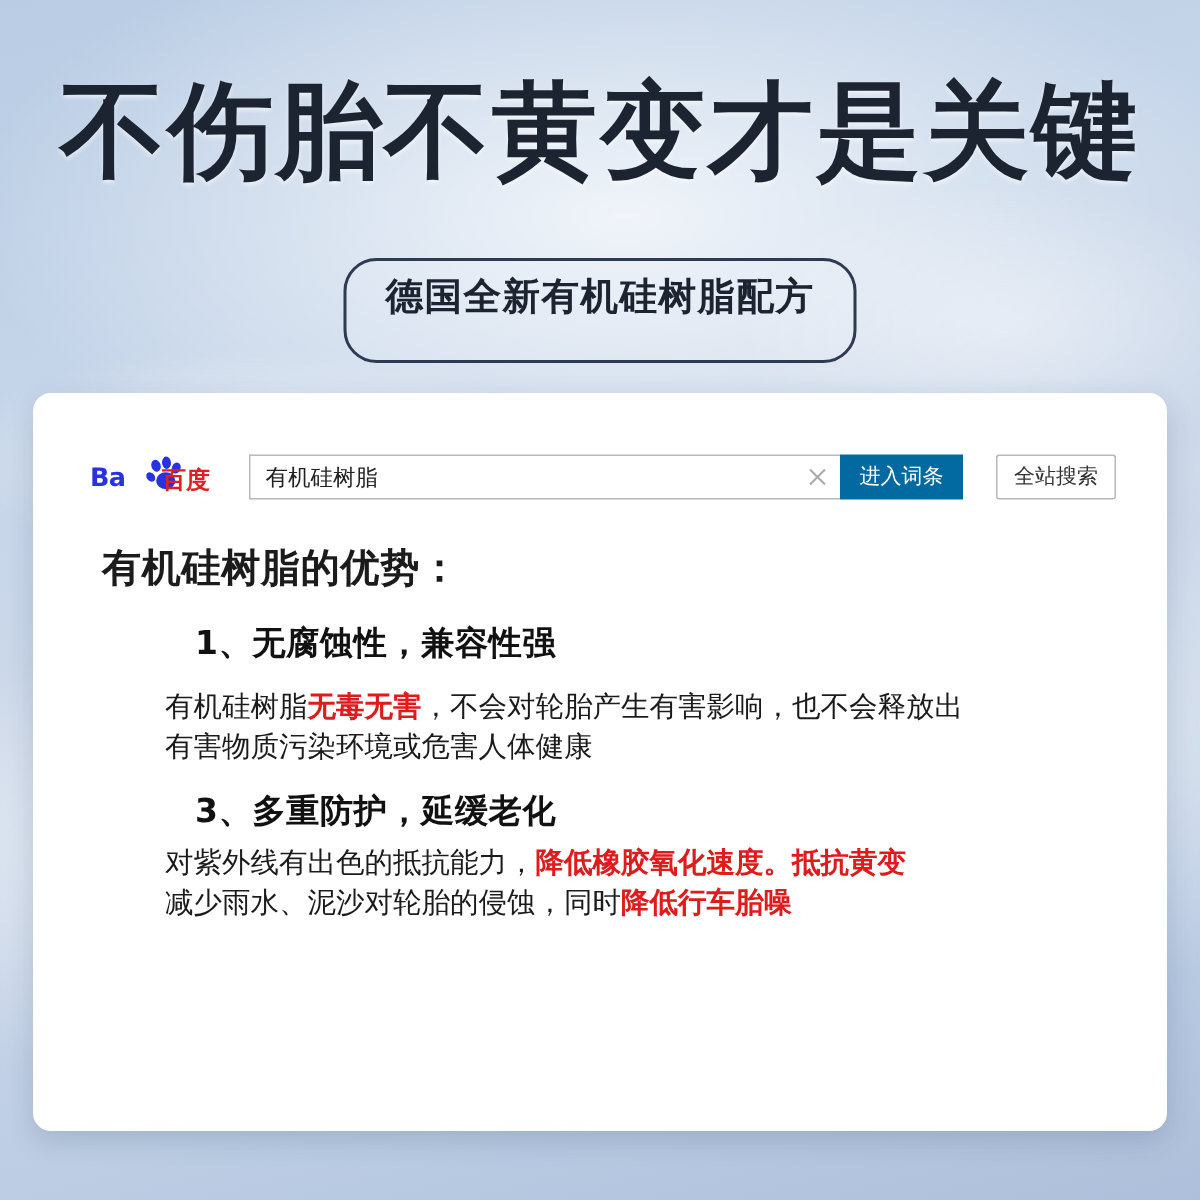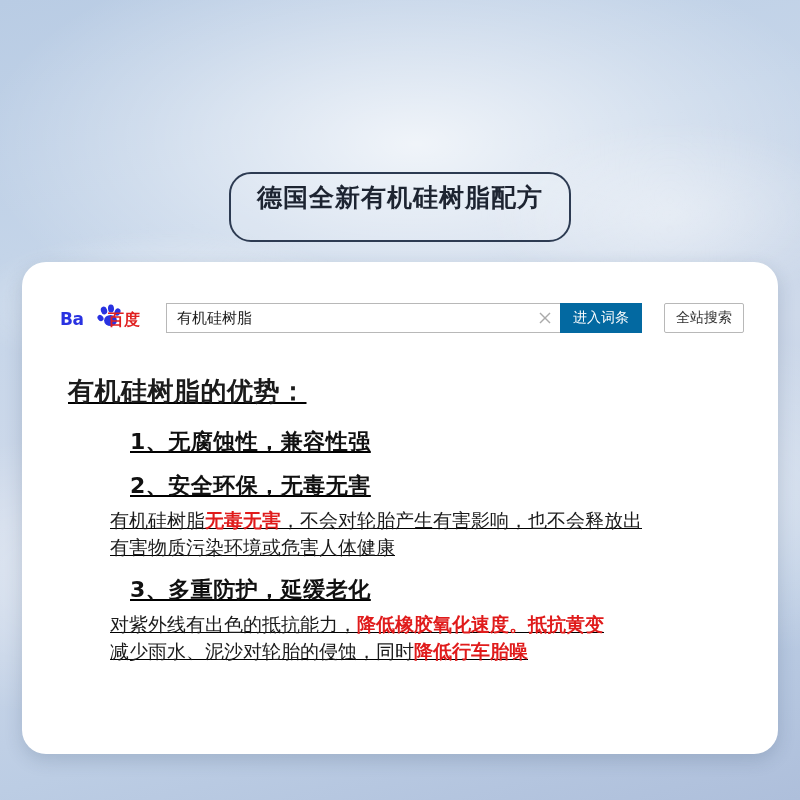--- a/index.html
+++ b/index.html
@@ -80,21 +80,21 @@
   }
 
   
   .card {
     position: absolute;
     left: 22px;
     top: 262px;
     width: 756px;
     height: 492px;
     background: #ffffff;
-    border-radius: 24px;
+    border-radius: 12px;
     box-shadow: 0 6px 18px rgba(40,60,90,0.18);
     box-sizing: border-box;
   }
 
   
   .searchrow {
     position: absolute;
     left: 38px;
     top: 40px;
     width: 684px;
@@ -187,23 +187,22 @@
     justify-content: center;
     box-sizing: border-box;
     border-radius: 2px;
     font-family: "DejaVu Sans", "Liberation Sans", sans-serif;
   }
 
   
   .content {
     position: absolute;
     left: 46px;
-    top: 112px;
+    top: 99px;
     width: 680px;
-    text-decoration: underline;
   }
   .lead {
     font-size: 26px;
     font-weight: bold;
     color: #1b1b1b;
     margin: 0 0 18px 0;
     font-family: "DejaVu Sans", "Liberation Sans", sans-serif;
     letter-spacing: 0.5px;
   }
   .block {
@@ -231,20 +230,21 @@
   }
   .b-line .seg { white-space: pre-wrap; }
 </style>
 </head>
 <body>
 
 <div class="poster">
   <div class="cloud-a"></div>
   <div class="cloud-b"></div>
 
+  <div class="headline">不伤胎不黄变才是关键</div>
 
   <div class="subtitle-wrap">
     <span class="subtitle">德国全新有机硅树脂配方</span>
   </div>
 
   <div class="card">
 
     <div class="searchrow">
       <div class="logo">
         <span class="logo-text">Ba</span>
@@ -270,21 +270,20 @@
       <div class="btn-site">全站搜索</div>
     </div>
 
     <div class="content">
       <div class="lead">有机硅树脂的优势：</div>
       <div id="blocks">
           <div class="block">
             <div class="b-title">1、无腐蚀性，兼容性强</div>
           </div>
           <div class="block">
-            <div class="b-title">2、安全环保，无毒无害</div>
             <div class="b-line"><span class="seg">有机硅树脂</span><span class="seg hl">无毒无害</span><span class="seg">，不会对轮胎产生有害影响，也不会释放出</span></div>
             <div class="b-line"><span class="seg">有害物质污染环境或危害人体健康</span></div>
           </div>
           <div class="block">
             <div class="b-title">3、多重防护，延缓老化</div>
             <div class="b-line"><span class="seg">对紫外线有出色的抵抗能力，</span><span class="seg hl">降低橡胶氧化速度。抵抗黄变</span></div>
             <div class="b-line"><span class="seg">减少雨水、泥沙对轮胎的侵蚀，同时</span><span class="seg hl">降低行车胎噪</span></div>
           </div>
         </div>
     </div>

